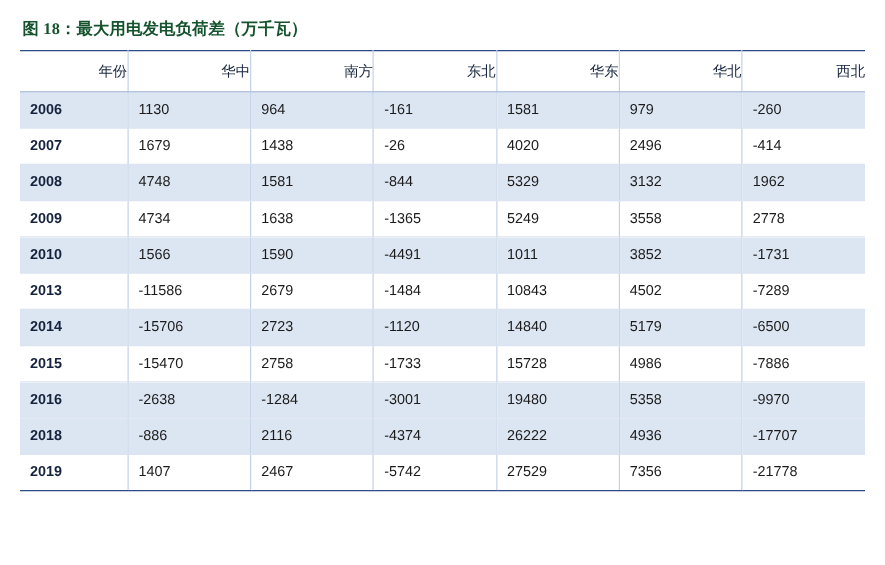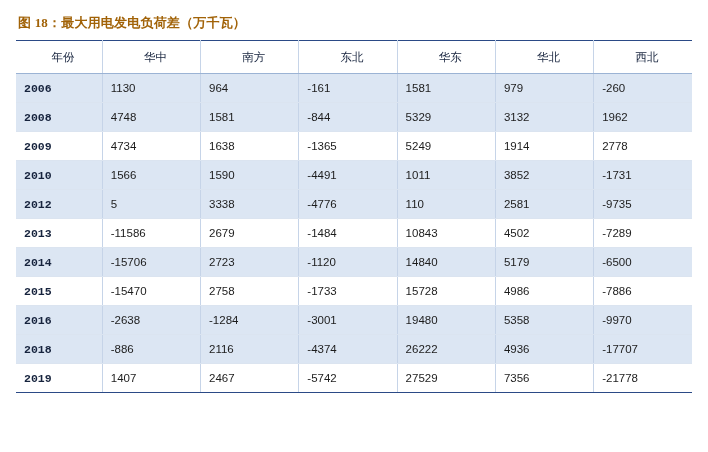--- a/index.html
+++ b/index.html
@@ -18,38 +18,38 @@
     position: relative;
     width: 708px;
     height: 452px;
     box-sizing: border-box;
     padding: 14px 16px 0 16px;
   }
   .fig-title {
     font-family: "Liberation Serif", serif;
     font-size: 13px;
     font-weight: bold;
-    color: #a16207;
+    color: #14532d;
     letter-spacing: 0.2px;
     margin: 0 0 8px 2px;
     white-space: nowrap;
   }
   table.data-table {
     border-collapse: collapse;
     width: 676px;
     table-layout: fixed;
     font-size: 11.5px;
   }
   table.data-table colgroup col.c-year { width: 86px; }
   table.data-table colgroup col.c-d { width: 98px; }
   thead th {
     background: #ffffff;
     border-top: 1.4px solid #2b4a86;
     border-bottom: 1px solid #9bb3d4;
-    text-align: center;
+    text-align: right;
     font-weight: normal;
     font-size: 11.5px;
     color: #16233d;
     padding: 6px 0 6px 8px;
     height: 20px;
     border-right: 1px solid #c6d4e8;
   }
   thead th:last-child { border-right: none; }
   tbody td {
     padding: 5px 0 5px 8px;
@@ -58,21 +58,20 @@
     border-bottom: 1px solid #dbe4f0;
     color: #1c1c1c;
     font-size: 11.5px;
     white-space: nowrap;
     overflow: hidden;
   }
   tbody td:last-child { border-right: none; }
   tbody td.year {
     font-weight: bold;
     color: #16233d;
-    font-family: Liberation Mono, monospace;
   }
   tbody tr.odd td { background: #ffffff; }
   tbody tr.even td { background: #dce6f3; }
   tbody tr:last-child td {
     border-bottom: 1.4px solid #2b4a86;
   }
 </style>
 </head>
 <body>
 
@@ -104,56 +103,56 @@
     <tbody>
       <tr class="even">
         <td class="year">2006</td>
         <td>1130</td>
         <td>964</td>
         <td>-161</td>
         <td>1581</td>
         <td>979</td>
         <td>-260</td>
       </tr>
+      <tr class="odd">
+        <td class="year">2007</td>
+        <td>1679</td>
+        <td>1438</td>
+        <td>-26</td>
+        <td>4020</td>
+        <td>2496</td>
+        <td>-414</td>
+      </tr>
       <tr class="even">
         <td class="year">2008</td>
         <td>4748</td>
         <td>1581</td>
         <td>-844</td>
         <td>5329</td>
         <td>3132</td>
         <td>1962</td>
       </tr>
       <tr class="odd">
         <td class="year">2009</td>
         <td>4734</td>
         <td>1638</td>
         <td>-1365</td>
         <td>5249</td>
-        <td>1914</td>
+        <td>3558</td>
         <td>2778</td>
       </tr>
       <tr class="even">
         <td class="year">2010</td>
         <td>1566</td>
         <td>1590</td>
         <td>-4491</td>
         <td>1011</td>
         <td>3852</td>
         <td>-1731</td>
       </tr>
-      <tr class="even">
-        <td class="year">2012</td>
-        <td>5</td>
-        <td>3338</td>
-        <td>-4776</td>
-        <td>110</td>
-        <td>2581</td>
-        <td>-9735</td>
-      </tr>
       <tr class="odd">
         <td class="year">2013</td>
         <td>-11586</td>
         <td>2679</td>
         <td>-1484</td>
         <td>10843</td>
         <td>4502</td>
         <td>-7289</td>
       </tr>
       <tr class="even">

